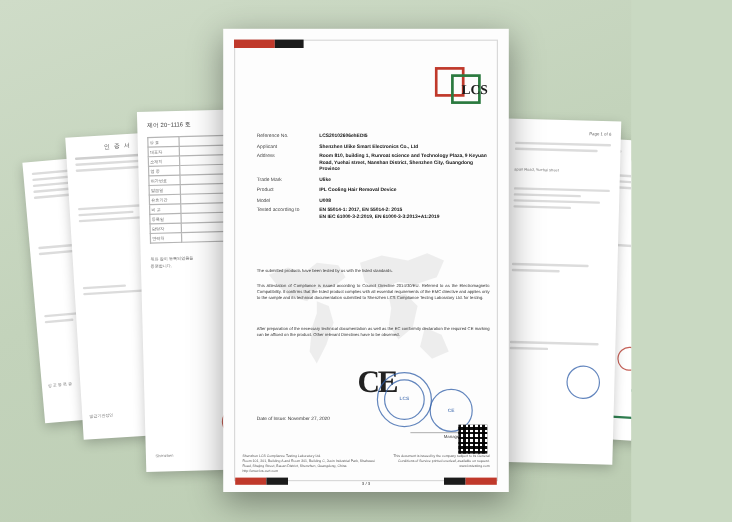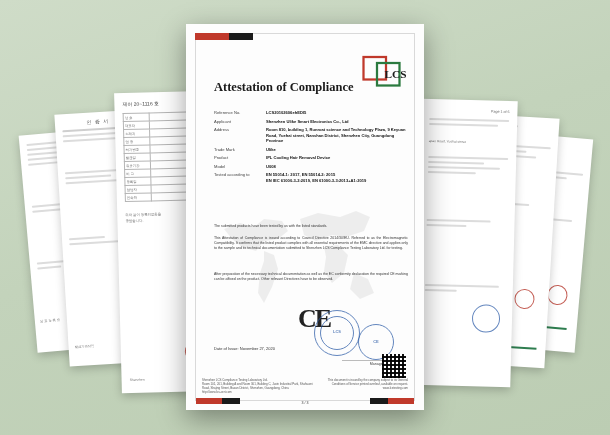--- a/index.html
+++ b/index.html
@@ -2,21 +2,21 @@
 <html><head>
 <meta charset="utf-8">
 <style>
   html,body{margin:0;padding:0;}
   body{
     width:610px;height:435px;overflow:hidden;
     background:#c9d9c2;
     font-family:"Liberation Sans", sans-serif;
   }
   .stage{
-    position:relative;width:610px;height:435px;
+    position:relative;width:526px;height:435px;
     background:linear-gradient(160deg,#cfdcc8 0%,#c3d3bb 45%,#bccdb3 100%);
     overflow:hidden;
   }
   
   .doc{
     position:absolute;
     background:#ffffff;
     box-shadow:0 3px 10px rgba(0,0,0,.22);
     overflow:hidden;
   }
@@ -305,21 +305,20 @@
       M120,58 l14,-2 l10,10 l-4,18 l-12,10 l-8,-12 l2,-14 z
       M150,84 l14,6 l6,14 l-14,6 l-10,-10 z"></path>
     </svg>
 
     <svg class="logo-box" viewBox="0 0 64 48">
       <rect x="2" y="4" width="30" height="30" fill="none" stroke="#c0392b" stroke-width="3"></rect>
       <rect x="20" y="12" width="30" height="30" fill="none" stroke="#2b7a3f" stroke-width="3"></rect>
       <text x="30" y="32" font-size="15" font-family="Liberation Serif, serif" fill="#1b1b1b" font-weight="bold">LCS</text>
     </svg>
 
-    <div class="cert-title">Attestation of Compliance</div>
 
     <div class="fields">
       <div class="frow">
           <div class="flabel">Reference No.</div>
           <div class="fval">LCS20102606ehEDI5</div>
         </div>
       <div class="frow">
           <div class="flabel">Applicant</div>
           <div class="fval">Shenzhen Ulike Smart Electronics Co., Ltd</div>
         </div>

